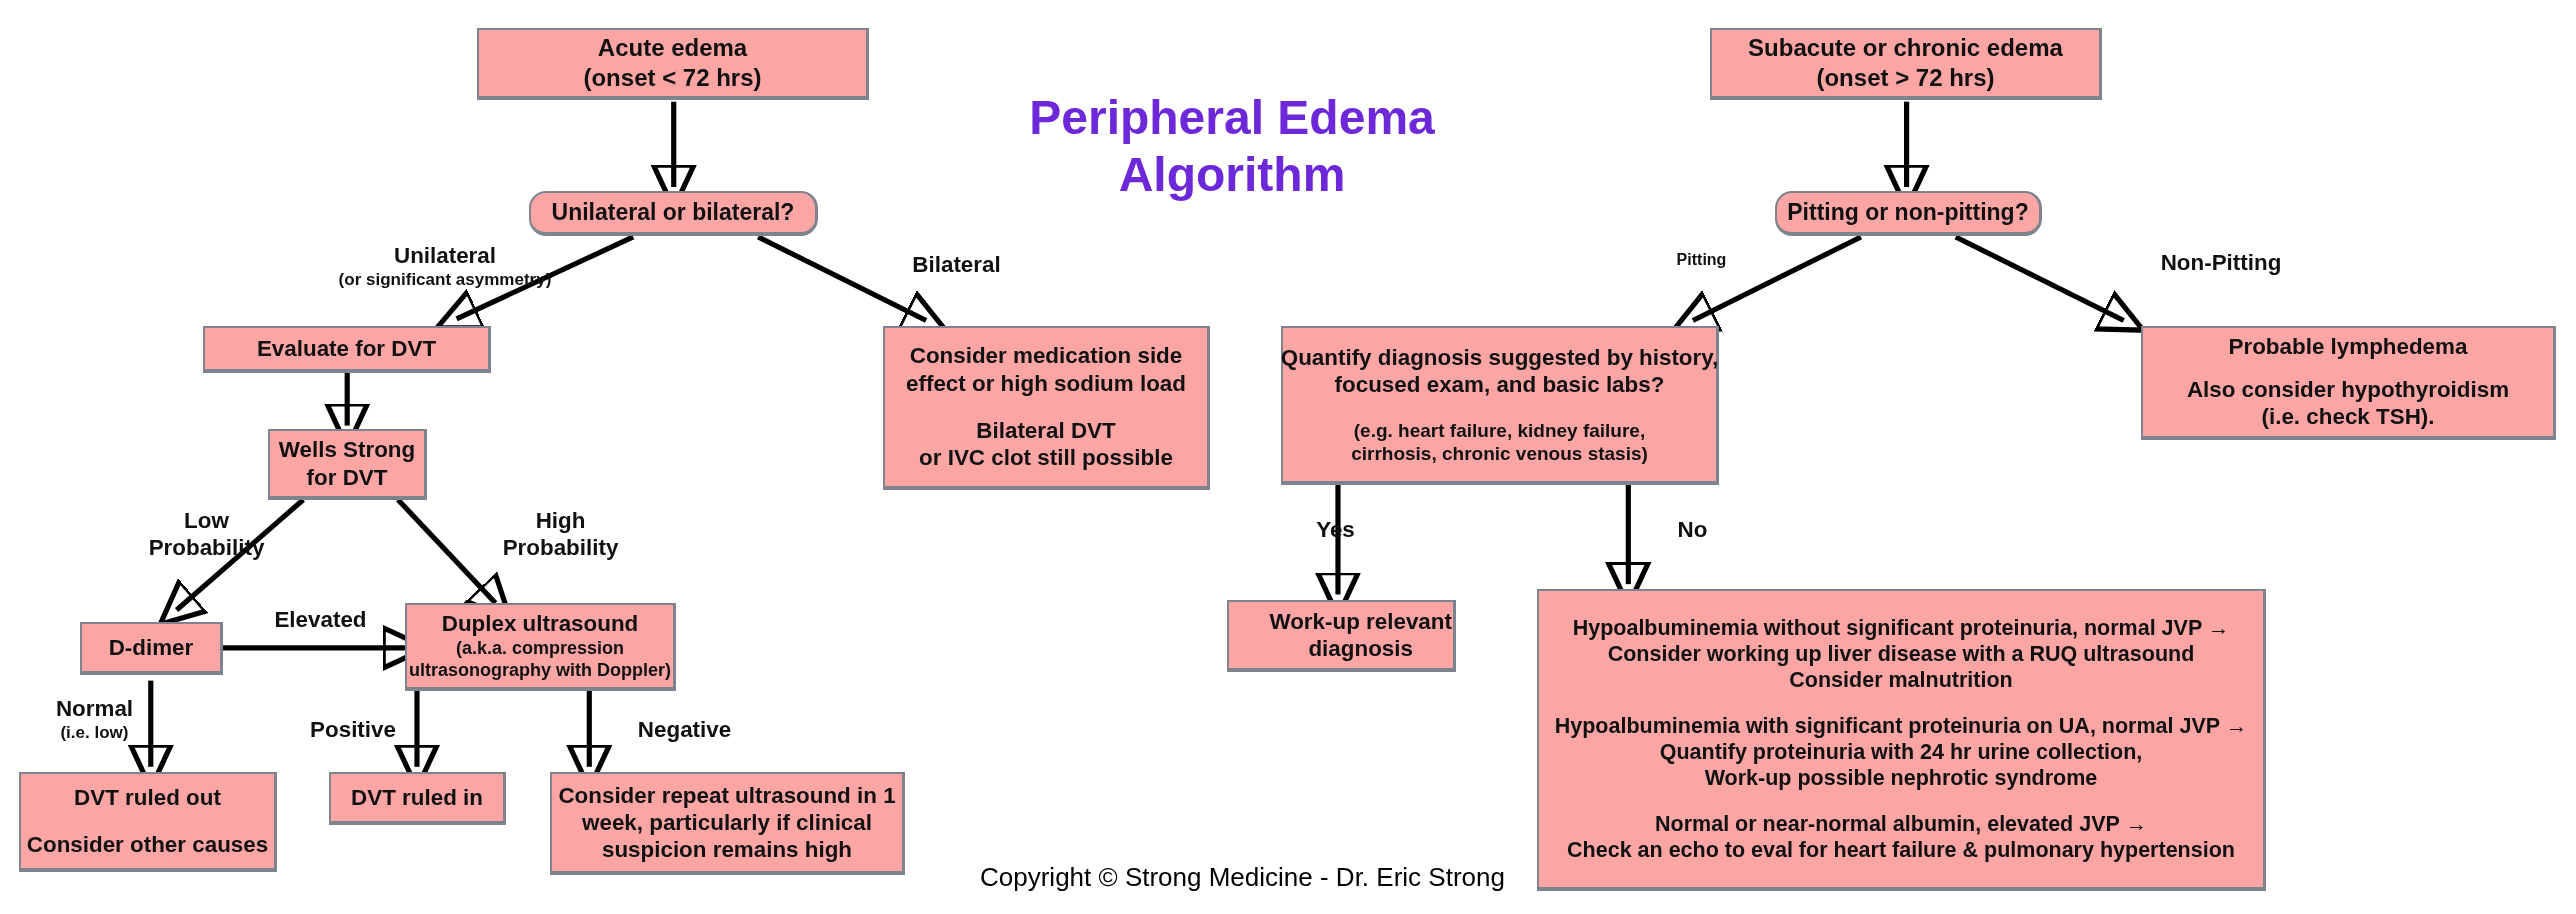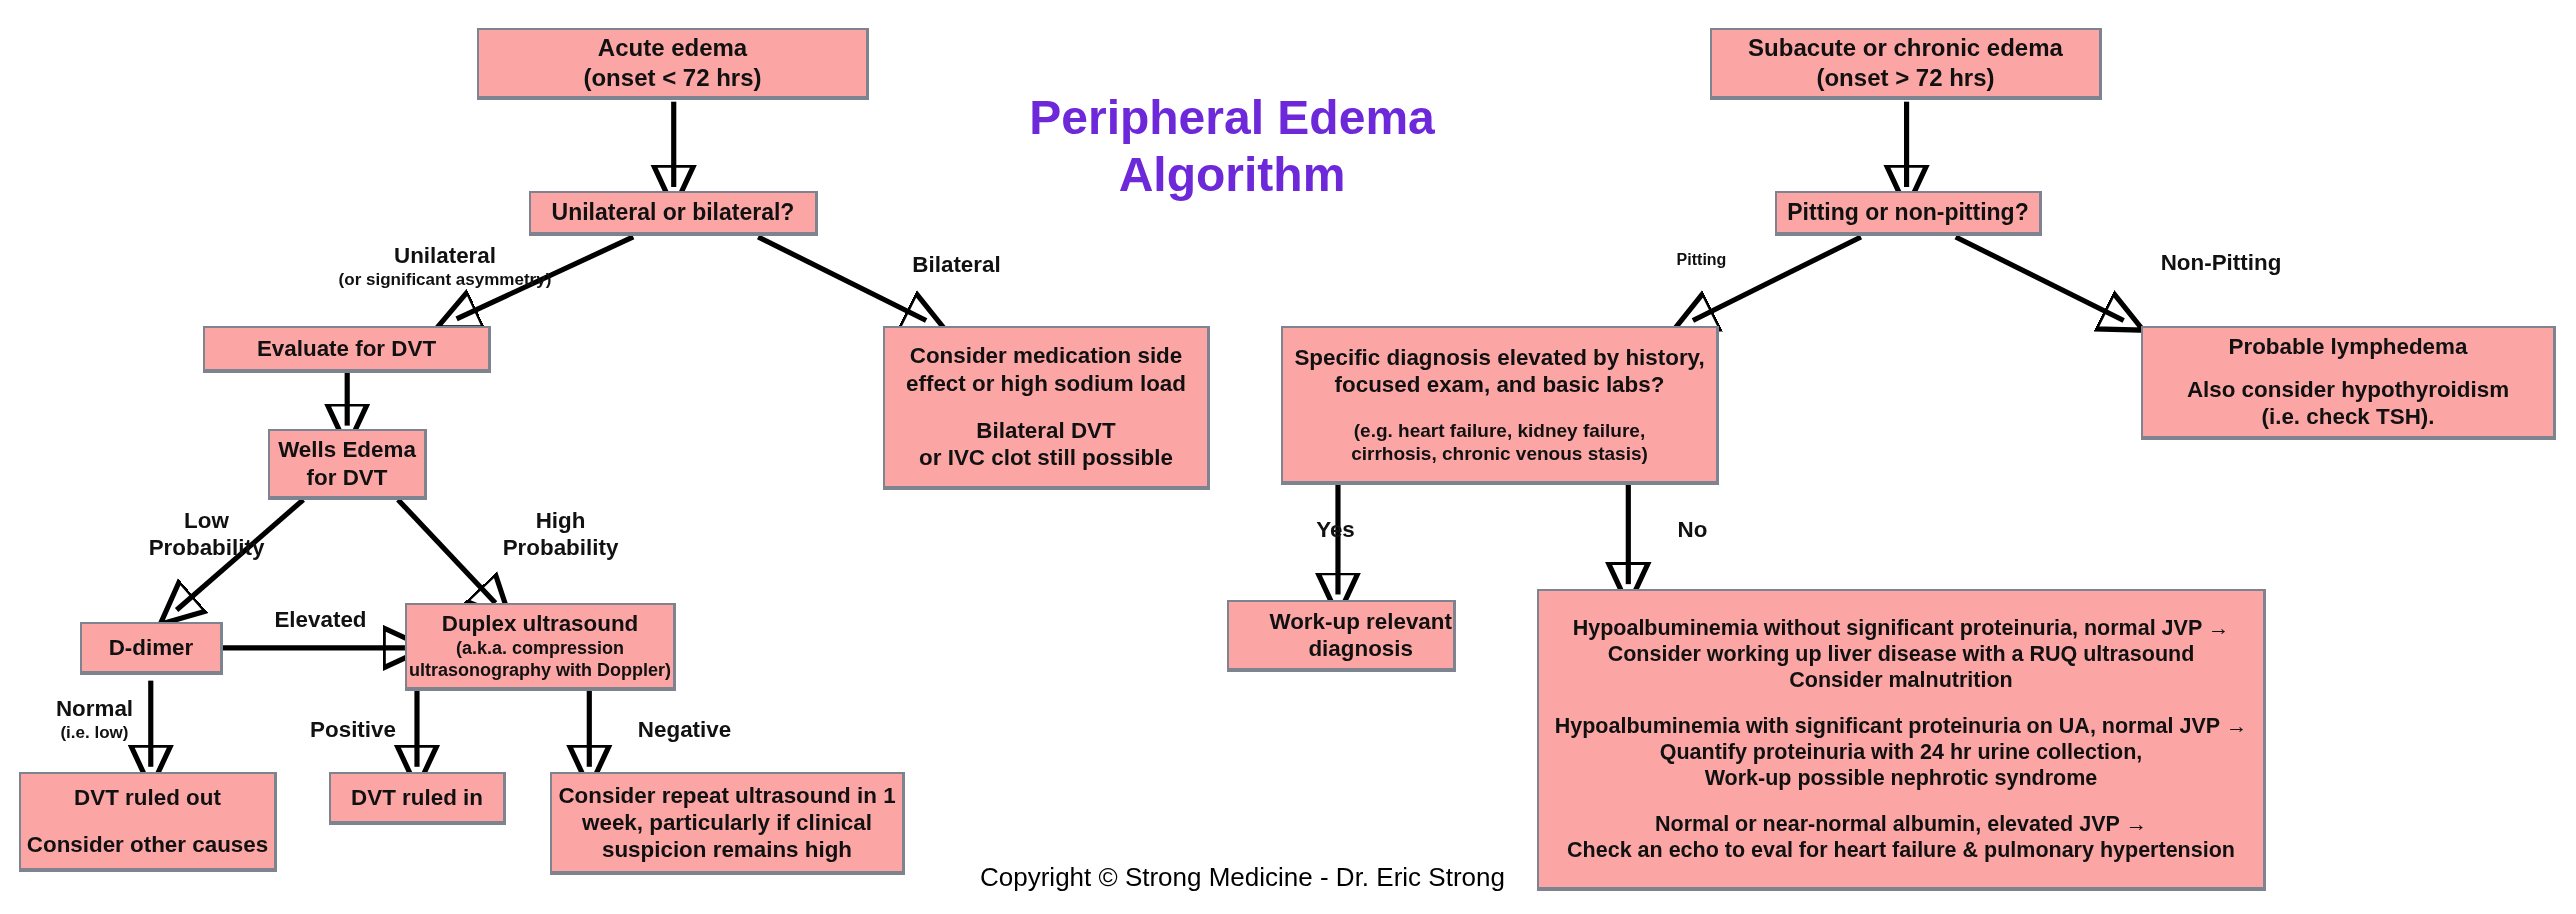--- a/index.html
+++ b/index.html
@@ -39,21 +39,21 @@
     color: #111111;
     font-weight: bold;
     line-height: 1.22;
     padding: 5.2px 8.6px;
   }
   .node .ln { display: block; white-space: nowrap; }
   .node .gap { display: block; height: 0.9em; }
 
   
   .fs-28 { font-size: 24px; }
-  .fs-27 { font-size: 23px; }
+  .fs-27 { font-size: 23px; border-radius: 17px; }
   .fs-26 { font-size: 22.4px; }
   .fs-25 { font-size: 21.5px; }
   .fs-22 { font-size: 19px; }
   .fs-21 { font-size: 18px; }
 
   
   .edge-label {
     position: absolute;
     color: #111111;
     font-weight: bold;
@@ -157,21 +157,21 @@
 
   <div class="edge-label" style="left:879px; top:252px; width:155px; font-size:22.4px;">
     <span>Bilateral</span>
   </div>
 
   <div class="node fs-26" style="left:203px; top:326px; width:288px; height:47px;">
     <span class="ln">Evaluate for DVT</span>
   </div>
 
   <div class="node fs-26" style="left:268px; top:429px; width:159px; height:71px;">
-    <span class="ln">Wells Edema</span>
+    <span class="ln">Wells Strong</span>
     <span class="ln">for DVT</span>
   </div>
 
   <div class="node fs-26" style="left:883px; top:326px; width:327px; height:164px;">
     <span class="ln">Consider medication side</span>
     <span class="ln">effect or high sodium load</span>
     <span class="gap"></span>
     <span class="ln">Bilateral DVT</span>
     <span class="ln">or IVC clot still possible</span>
   </div>
@@ -240,21 +240,21 @@
 
   <div class="edge-label" style="left:1624px; top:250px; width:155px; font-size:16px;">
     <span>Pitting</span>
   </div>
 
   <div class="edge-label" style="left:2126px; top:250px; width:190px; font-size:22.4px;">
     <span>Non-Pitting</span>
   </div>
 
   <div class="node fs-26" style="left:1281px; top:326px; width:438px; height:159px;">
-    <span class="ln">Specific diagnosis elevated by history,</span>
+    <span class="ln">Quantify diagnosis suggested by history,</span>
     <span class="ln">focused exam, and basic labs?</span>
     <span class="gap"></span>
     <span class="ln fs-22">(e.g. heart failure, kidney failure,</span>
     <span class="ln fs-22">cirrhosis, chronic venous stasis)</span>
   </div>
 
   <div class="node fs-26" style="left:2141px; top:326px; width:415px; height:114px;">
     <span class="ln">Probable lymphedema</span>
     <span class="gap"></span>
     <span class="ln">Also consider hypothyroidism</span>

